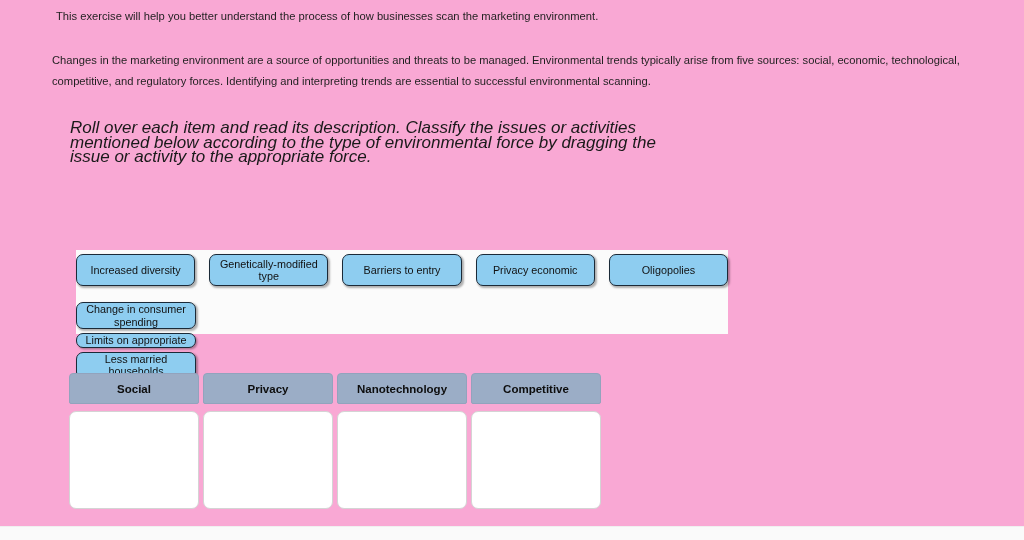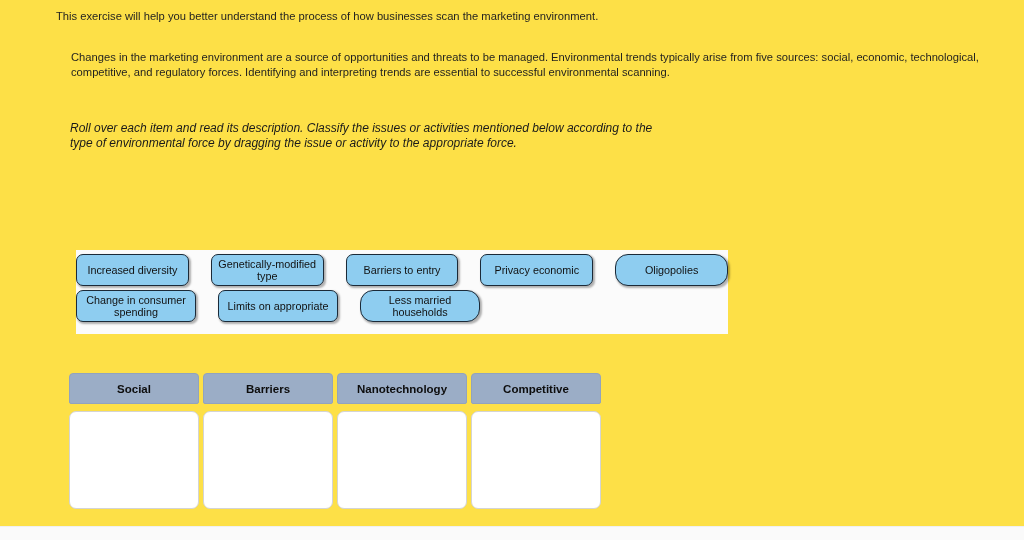--- a/index.html
+++ b/index.html
@@ -15,74 +15,74 @@
     font-family: "Liberation Sans", sans-serif;
     color: #1a1a1a;
     -webkit-font-smoothing: antialiased;
   }
 
   .page {
     position: absolute;
     left: 0; top: 0;
     width: 1024px;
     height: 540px;
-    background: #fde047;
+    background: #f9a8d4;
   }
 
   
   .intro-1 {
     position: absolute;
     left: 56px;
     top: 9px;
     width: 930px;
     font-size: 11.2px;
     line-height: 15px;
     color: #1f1f1f;
   }
   .intro-2 {
     position: absolute;
-    left: 71px;
+    left: 52px;
     top: 50px;
     width: 912px;
     font-size: 11.2px;
-    line-height: 15px;
+    line-height: 21px;
     color: #1f1f1f;
   }
 
   
   .instruction {
     position: absolute;
     left: 70px;
     top: 121px;
     width: 600px;
-    font-size: 12px;
+    font-size: 17px;
     line-height: 14.5px;
     font-style: italic;
     color: #1a1a1a;
   }
 
   
   .tile-tray {
     position: absolute;
     left: 76px;
     top: 250px;
     width: 652px;
     height: 84px;
     background: #fbfbfb;
   }
   .tile-row {
     position: absolute;
     left: 0;
     width: 652px;
     height: 32px;
     display: flex;
-    gap: 12px;
+    gap: 4px;
   }
   .tile-row.row-1 { top: 4px; }
-  .tile-row.row-2 { top: 40px; }
+  .tile-row.row-2 { top: 52px; flex-direction: column; }
 
   .tile {
     width: 120px;
     height: 32px;
     margin-right: 10px;
     box-sizing: border-box;
     background: #8ecdf0;
     border: 1px solid #1b2a38;
     border-radius: 7px;
     display: flex;
@@ -90,21 +90,21 @@
     justify-content: center;
     text-align: center;
     font-size: 10.8px;
     line-height: 12.5px;
     color: #111111;
     box-shadow: 1.5px 1.5px 2px rgba(0,0,0,0.30);
     cursor: move;
     user-select: none;
     padding: 0 3px;
   }
-  .tile:last-child { margin-right: 0; border-radius: 13px; }
+  .tile:last-child { margin-right: 0; }
 
   
   .columns {
     position: absolute;
     left: 69px;
     top: 373px;
     width: 666px;
     display: flex;
     align-items: center;
   }
@@ -179,21 +179,21 @@
   </div>
 
   <div class="columns">
 
     <div class="column">
       <div class="col-header">Social</div>
       <div class="dropzone"></div>
     </div>
 
     <div class="column">
-      <div class="col-header">Barriers</div>
+      <div class="col-header">Privacy</div>
       <div class="dropzone"></div>
     </div>
 
     <div class="column">
       <div class="col-header">Nanotechnology</div>
       <div class="dropzone"></div>
     </div>
 
     <div class="column">
       <div class="col-header">Competitive</div>

